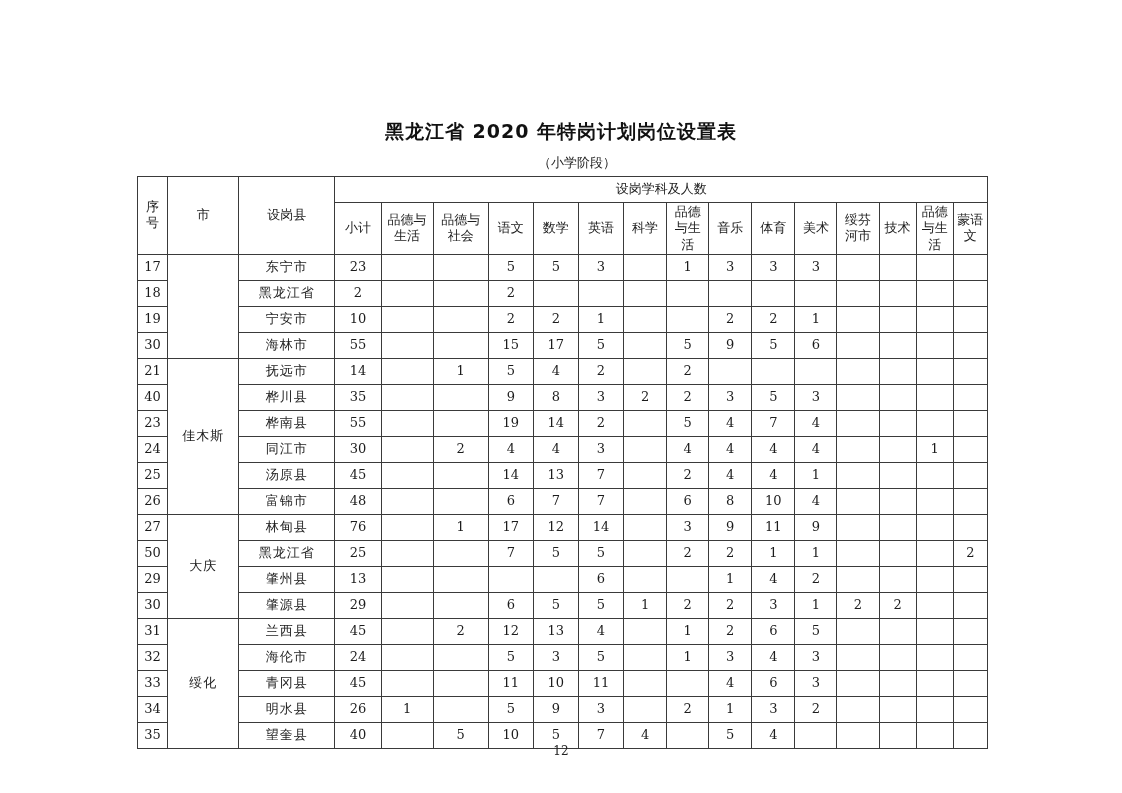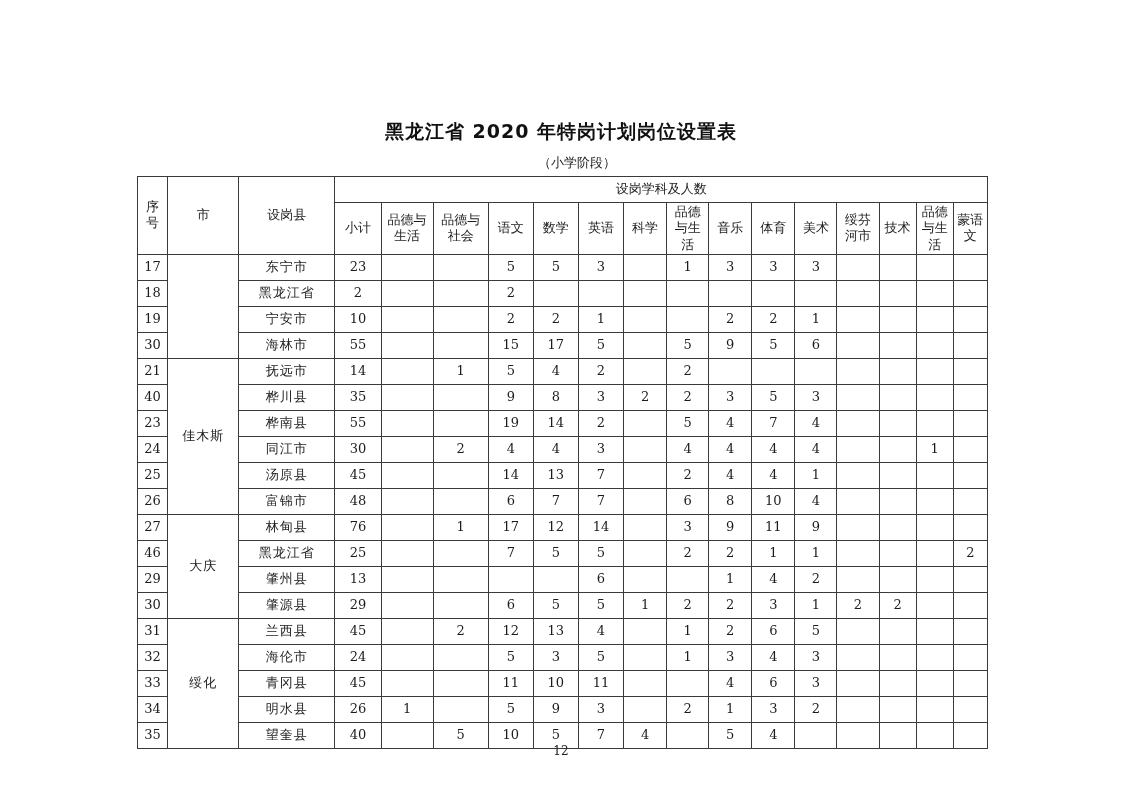--- a/index.html
+++ b/index.html
@@ -331,21 +331,21 @@
           <td class="num-cell">3</td>
           <td class="num-cell">9</td>
           <td class="num-cell">11</td>
           <td class="num-cell">9</td>
           <td class="num-cell"></td>
           <td class="num-cell"></td>
           <td class="num-cell"></td>
           <td class="num-cell"></td>
         </tr>
         <tr>
-          <td class="seq-cell">46</td>
+          <td class="seq-cell">50</td>
           <td class="county-cell">黑龙江省</td>
           <td class="num-cell">25</td>
           <td class="num-cell"></td>
           <td class="num-cell"></td>
           <td class="num-cell">7</td>
           <td class="num-cell">5</td>
           <td class="num-cell">5</td>
           <td class="num-cell"></td>
           <td class="num-cell">2</td>
           <td class="num-cell">2</td>

